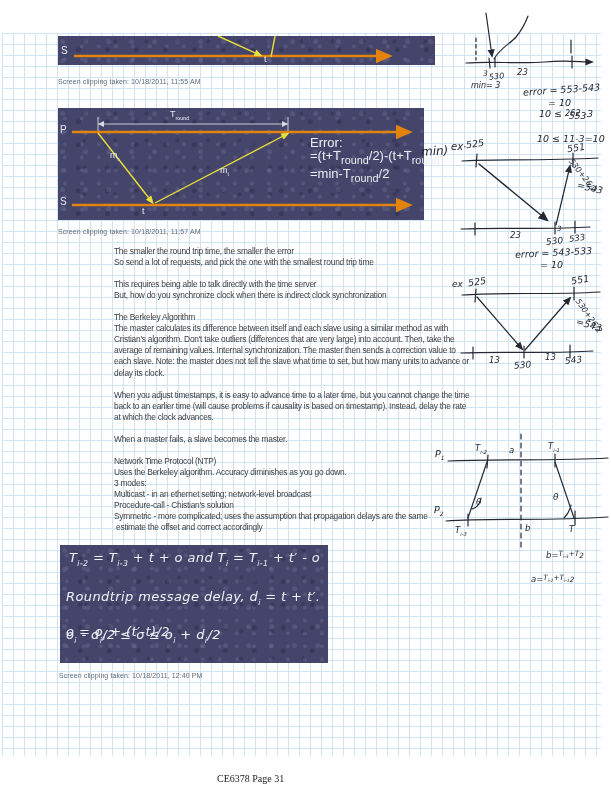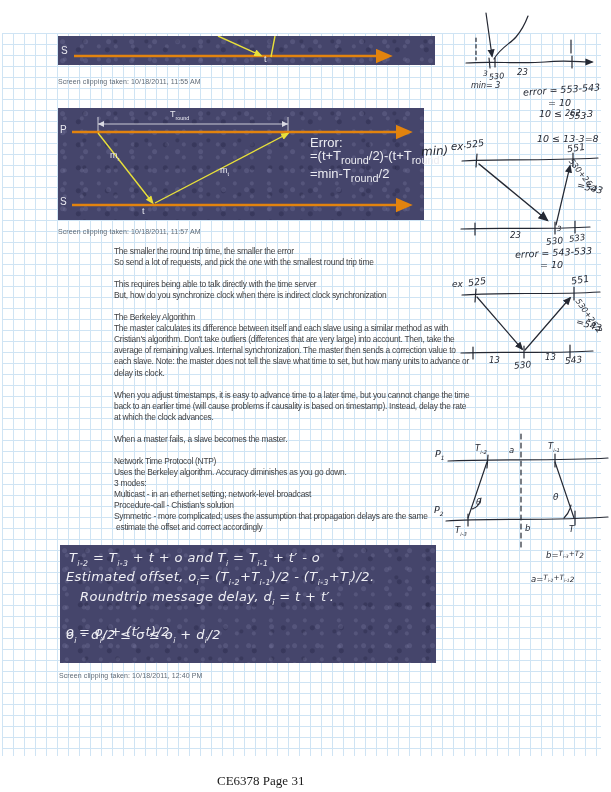--- a/index.html
+++ b/index.html
@@ -28,21 +28,21 @@
   .formula sub,.cliplabel sub{font-size:0.6em;}
   .errorblock{position:absolute;color:#ececf2;font-size:13px;line-height:13px;white-space:nowrap;}
   .hw{position:absolute;font-family:"DejaVu Sans",sans-serif;font-style:italic;
     color:#242833;font-size:8.5px;white-space:nowrap;}
   .hw sub{font-size:0.62em;}
   .frac{display:inline-flex;flex-direction:row;align-items:center;vertical-align:middle;
     line-height:1.05;font-size:0.85em;}
   .frac .bar{display:block;width:100%;height:1px;background:#242833;}
   #hw-strokes{position:absolute;left:0;top:0;pointer-events:none;}
   #footer{position:absolute;left:217px;top:773px;font-family:"Liberation Serif",serif;
-    font-size:13px;color:#1b1b1b;}
+    font-size:10px;color:#1b1b1b;}
 </style>
 </head>
 <body>
 
 <div id="page">
 
   <div id="grid"></div>
 
   <div class="clip" style="left:58px;top:36px;width:377px;height:29px;">
     <svg width="377" height="29" viewBox="0 0 377 29">
@@ -121,24 +121,23 @@
 When a master fails, a slave becomes the master.
 
 Network Time Protocol (NTP)
 Uses the Berkeley algorithm.  Accuracy diminishes as you go down.
 3 modes:
 Multicast - in an ethernet setting; network-level broadcast
 Procedure-call - Chistian's solution
 Symmetric - more complicated; uses the assumption that propagation delays are the same
 &nbsp;estimate the offset and correct accordingly</div>
 
-  <div class="clip" style="left:60px;top:545px;width:376px;height:118px;">
+  <div class="clip" style="left:60px;top:545px;width:268px;height:118px;">
     <div class="formula" style="position:absolute;left:9px;top:3px;">T<sub>i-2</sub> = T<sub>i-3</sub> + t + o  and  T<sub>i</sub> = T<sub>i-1</sub> + t′ - o</div>
-    <div class="formula" style="position:absolute;left:6px;top:22px;">Estimated offset, o<sub>i</sub>= (T<sub>i-2</sub>+T<sub>i-1</sub>)/2 - (T<sub>i-3</sub>+T<sub>i</sub>)/2.</div>
-    <div class="formula" style="position:absolute;left:20px;top:42px;">Roundtrip message delay, d<sub>i</sub> = t + t′.</div>
+    <div class="formula" style="position:absolute;left:6px;top:42px;">Roundtrip message delay, d<sub>i</sub> = t + t′.</div>
     <div class="formula" style="position:absolute;left:6px;top:77px;">o = o<sub>i</sub> + (t′-t)/2.</div>
     <div class="formula" style="position:absolute;left:6px;top:80px;">o<sub>i</sub> - d<sub>i</sub>/2 ≤ o ≤ o<sub>i</sub> + d<sub>i</sub>/2</div>
   </div>
   <div class="caption" style="left:59px;top:672px;">Screen clipping taken: 10/18/2011, 12:40 PM</div>
 
   <svg id="hw-strokes" width="611" height="792" viewBox="0 0 611 792">
     <defs>
       <marker id="ah" markerWidth="8" markerHeight="8" refX="5.5" refY="3" orient="auto">
         <path d="M0,0 L7,3 L0,6 z" fill="#242833"></path>
         </marker>
@@ -197,21 +196,21 @@
   <div class="hw" style="left:548px;top:97px;font-size:9.5px;">= 10</div>
   <div class="hw" style="left:539px;top:108px;font-size:9.5px;">
     <span>10 ≤</span>
     <span class="frac">
         <span>26</span>
         <span class="bar"></span>
         <span>2</span>
       </span>
     <span>-3</span>
   </div>
-  <div class="hw" style="left:537px;top:133px;font-size:9.5px;">10 ≤ 13-3=8</div>
+  <div class="hw" style="left:537px;top:133px;font-size:9.5px;">10 ≤ 11-3=10</div>
 
   <div class="hw" style="left:451px;top:141px;font-size:10px;">ex·</div>
   <div class="hw" style="left:466px;top:138px;font-size:9.5px;transform:rotate(-8deg);">525</div>
   <div class="hw" style="left:567px;top:142px;font-size:9.5px;transform:rotate(-8deg);">551</div>
   <div class="hw" style="left:574px;top:157px;font-size:8px;transform:rotate(52deg);transform-origin:left top;">530+26/2</div>
   <div class="hw" style="left:577px;top:182px;font-size:9.5px;transform:rotate(14deg);">=543</div>
   <div class="hw" style="left:510px;top:230px;font-size:8.5px;">23</div>
   <div class="hw" style="left:557px;top:225px;font-size:7px;">3</div>
   <div class="hw" style="left:546px;top:236px;font-size:9px;transform:rotate(-6deg);">530</div>
   <div class="hw" style="left:569px;top:233px;font-size:8.5px;transform:rotate(-8deg);">533</div>

